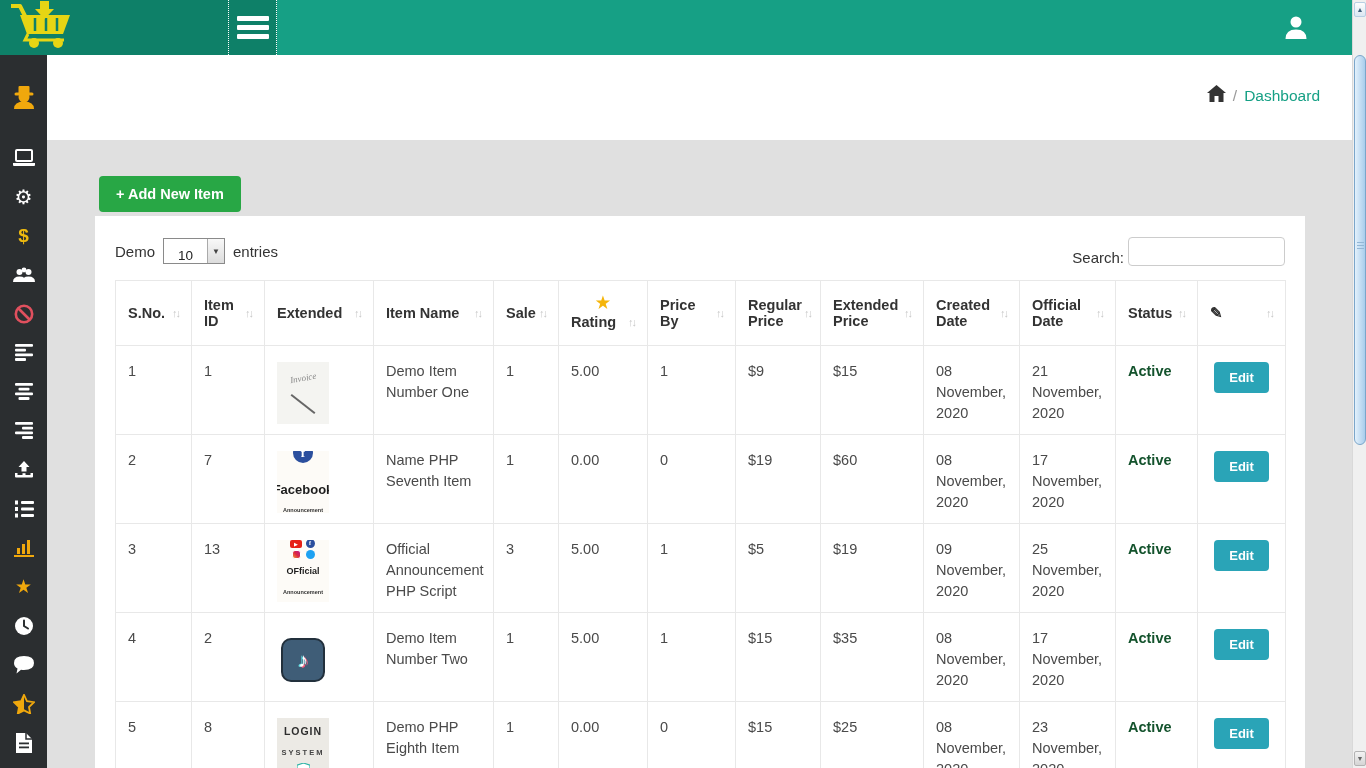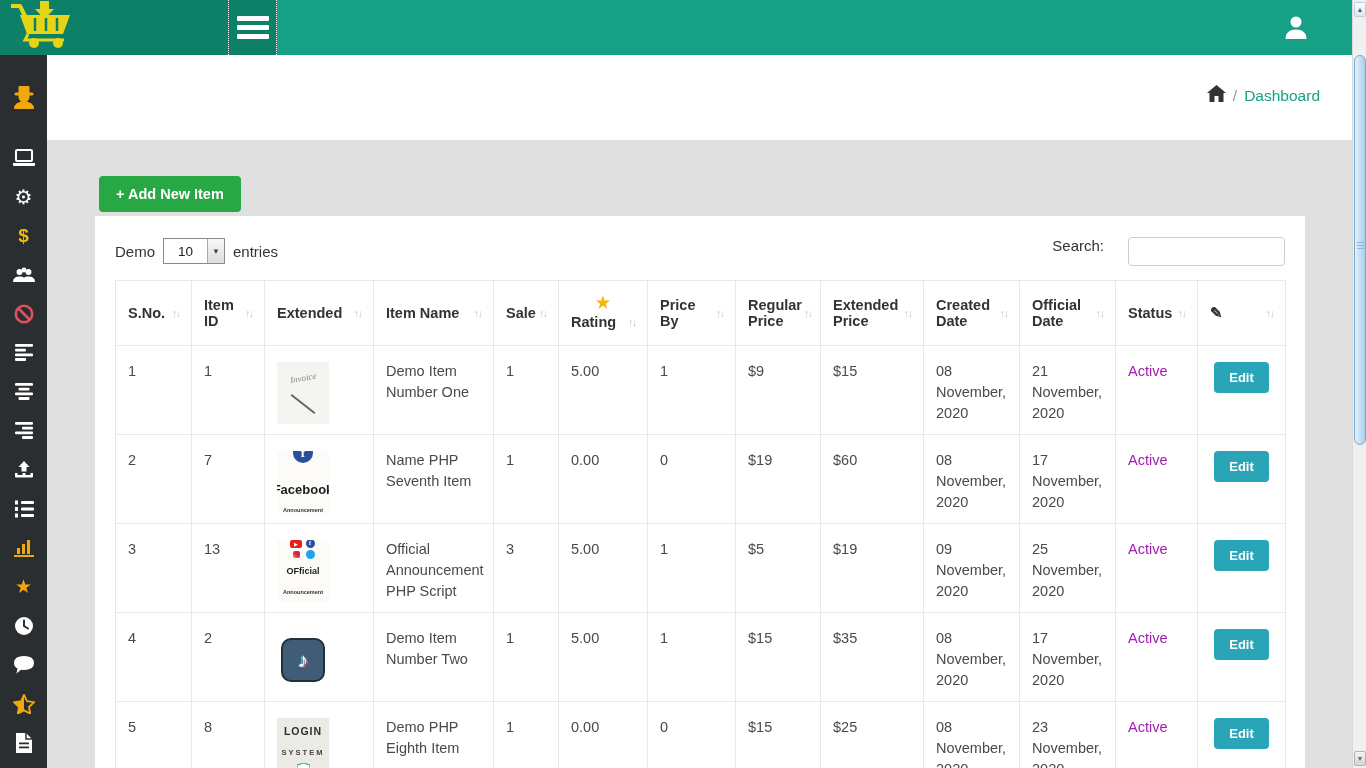--- a/index.html
+++ b/index.html
@@ -35,41 +35,41 @@
   
   .content { position:absolute; left:47px; top:140px; width:1305px; height:628px; background:#e0e0e0; }
   .add-btn { position:absolute; left:52px; top:36px; height:36px; padding:0 17px; background:#28a745;
     border:none; border-radius:4px; color:#fff; font-weight:700; font-size:14.5px;
     font-family:"Liberation Sans",sans-serif; cursor:pointer; }
   .card { position:absolute; left:48px; top:76px; width:1210px; height:700px; background:#fff; padding:20px; }
 
   .controls { display:flex; justify-content:space-between; align-items:center; height:30px; }
   .ctrl-left { display:flex; align-items:center; gap:8px; font-size:15px; color:#333; }
   .select { width:62px; height:26px; border:1px solid #8a8a8a; background:#fff; display:flex;
-    align-items:center; cursor:pointer; }
+    align-items:flex-end; cursor:pointer; }
   .select .val { flex:1; text-align:center; font-size:13.5px; color:#222; }
   .select .arrow-btn { width:17px; height:24px; background:linear-gradient(#f8f8f8,#dcdcdc);
     border-left:1px solid #aaa; display:flex; align-items:center; justify-content:center;
     font-size:8px; color:#444; }
-  .ctrl-right { display:flex; align-items:flex-start; gap:24px; font-size:15px; color:#333; }
+  .ctrl-right { display:flex; align-items:flex-end; gap:4px; font-size:15px; color:#333; }
   .search-input { width:157px; height:29px; border:1px solid #ccc; border-radius:4px; padding:0 8px;
     font-size:14px; font-family:"Liberation Sans",sans-serif; }
 
   
   table { border-collapse:collapse; table-layout:fixed; width:1170px; margin-top:14px; }
   th, td { border:1px solid #e8e8e8; text-align:left; }
   th { height:65px; padding:8px 12px; font-size:14.5px; font-weight:700; color:#333;
     vertical-align:middle; cursor:pointer; }
   td { height:88px; padding:15px 12px 10px; font-size:14.5px; color:#4a4a4a; vertical-align:top;
     line-height:21px; }
   .th-row { display:flex; align-items:center; justify-content:space-between; gap:2px; }
   .th-sort { color:#c8c8c8; font-size:11px; letter-spacing:-2px; white-space:nowrap; flex:none; }
   .th-star { color:#f5b50a; font-size:16px; line-height:14px; text-align:center; margin-bottom:4px; }
   .th-pencil { font-size:15px; color:#2e2e2e; }
-  td.status { color:#a21caf; font-weight:400; }
+  td.status { color:#14532d; font-weight:700; }
   .edit-btn { background:#2aa4b7; border:none; border-radius:4px; color:#fff; font-weight:700;
     font-size:13px; padding:8px 15px; cursor:pointer; font-family:"Liberation Sans",sans-serif; }
   td.edit-cell { text-align:center; padding-top:16px; }
 
   
   .thumb { width:52px; height:62px; display:flex; flex-direction:column; align-items:center;
     justify-content:center; text-align:center; overflow:hidden; margin-top:1px; }
   .thumb-invoice { background:#f4f4f1; position:relative; }
   .inv-word { font-family:"Liberation Serif",serif; font-style:italic; font-size:9px; color:#888;
     transform:rotate(-10deg); margin-top:-14px; }

